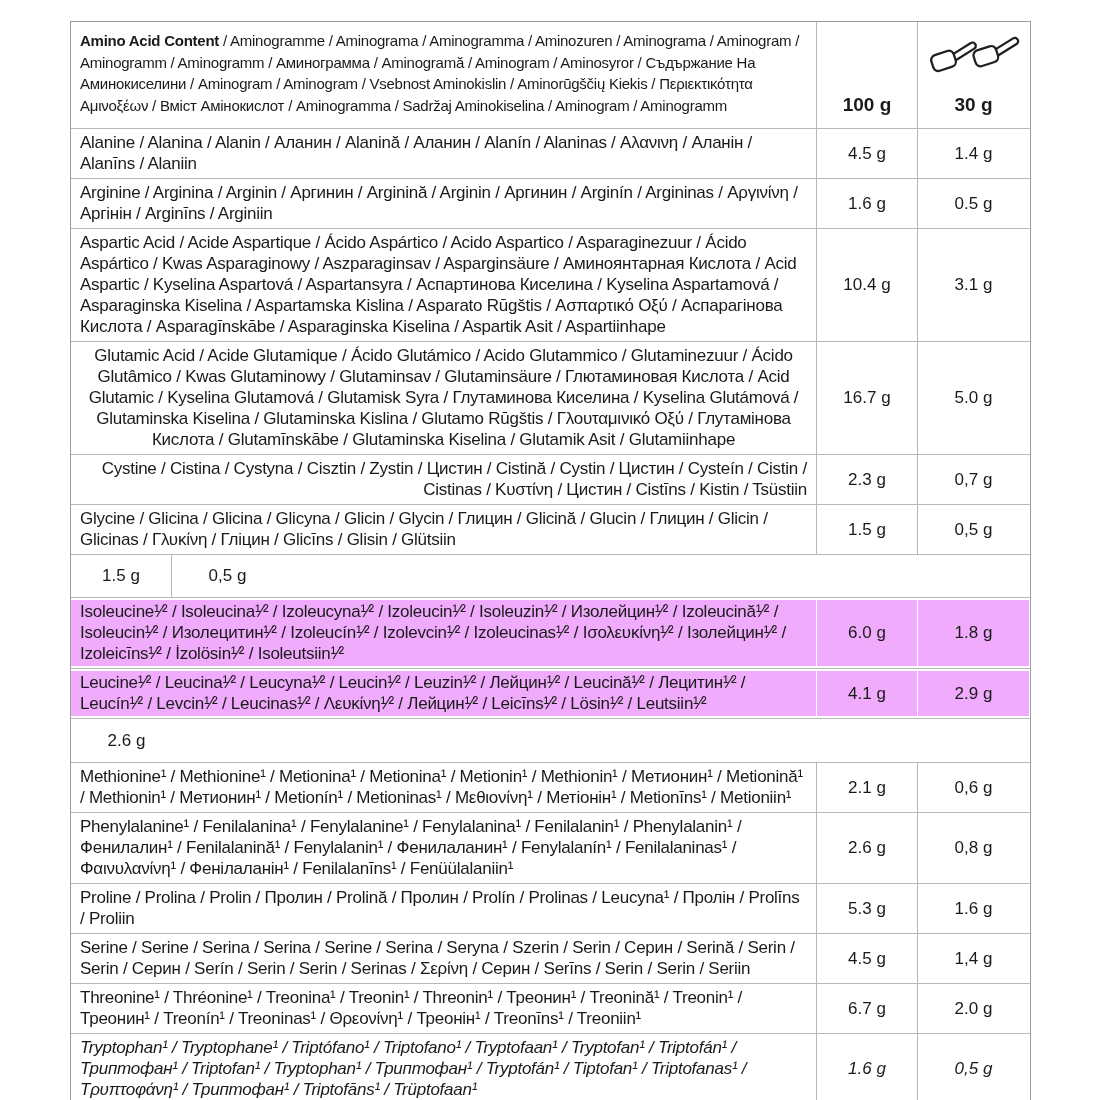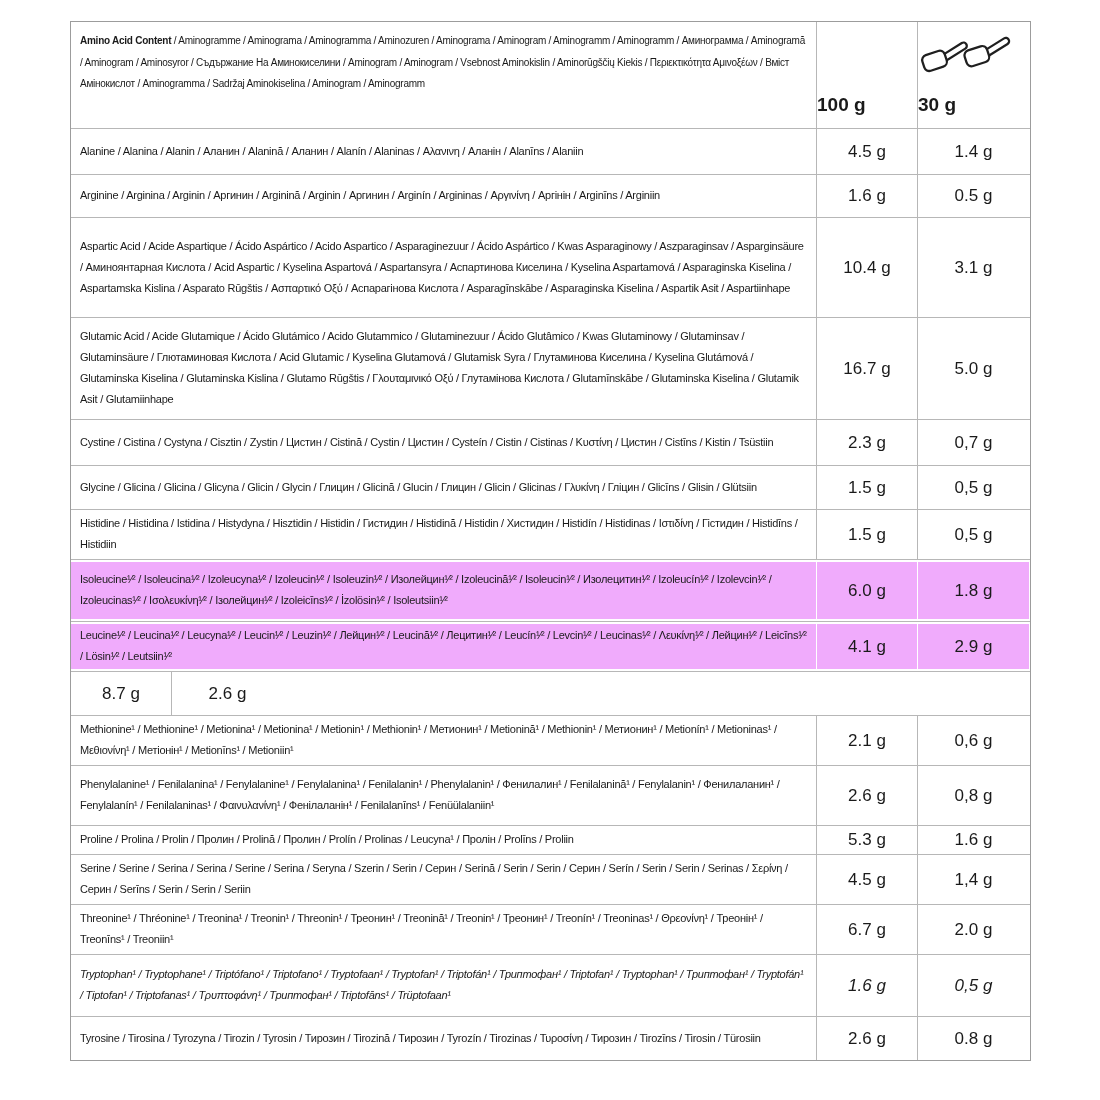--- a/index.html
+++ b/index.html
@@ -22,21 +22,21 @@
   .row{
     display:flex;
     border-top:1px solid #b7b7b7;
     box-sizing:border-box;
   }
   .row:first-child{border-top:none;}
   .cell{box-sizing:border-box;}
   .cell.name{
     width:746px;
     padding:3px 9px 4px 9px;
-    font-size:11px;
+    font-size:17px;
     letter-spacing:-0.25px;
     line-height:21px;
     border-right:1px solid #b7b7b7;
     display:flex;
     flex-direction:column;
     justify-content:center;
   }
   .cell.val{
     width:101px;
     display:flex;
@@ -51,29 +51,29 @@
   }
   
   .row.hl .cell{
     background:#f0abfc;
     box-shadow:inset 0 2px 0 #ffffff, inset 0 -2px 0 #ffffff;
     border-right-color:#ffffff;
   }
   
   .row.header-row .cell.name{
     padding:8px 9px 9px 9px;
-    font-size:10px;
+    font-size:15px;
     line-height:21.5px;
     justify-content:flex-start;
   }
   .hdr-bold{font-weight:bold;}
   .row.header-row .cell.val{
     flex-direction:column;
     justify-content:flex-end;
-    align-items:flex-start;
+    align-items:center;
     padding-bottom:12px;
   }
   .qty{
     font-weight:bold;
     font-size:19px;
   }
   .scoops{
     margin-bottom:10px;
   }
   .scoops .outline{
@@ -122,58 +122,56 @@
       <div class="cell val">1.6 g</div>
       <div class="cell val val30">0.5 g</div>
     </div>
 
     <div class="row" style="min-height:100px;">
       <div class="cell name">Aspartic Acid / Acide Aspartique / Ácido Aspártico / Acido Aspartico / Asparaginezuur / Ácido Aspártico / Kwas Asparaginowy / Aszparaginsav / Asparginsäure / Аминоянтарная Кислота / Acid Aspartic / Kyselina Aspartová / Aspartansyra / Аспартинова Киселина / Kyselina Aspartamová / Asparaginska Kiselina / Aspartamska Kislina / Asparato Rūgštis / Ασπαρτικό Οξύ / Аспарагінова Кислота / Asparagīnskābe / Asparaginska Kiselina / Aspartik Asit / Aspartiinhape</div>
       <div class="cell val">10.4 g</div>
       <div class="cell val val30">3.1 g</div>
     </div>
 
-    <div class="row" style="min-height:102px;">
+    <div class="row" style="min-height:102px;text-align:center;">
       <div class="cell name">Glutamic Acid / Acide Glutamique / Ácido Glutámico / Acido Glutammico / Glutaminezuur / Ácido Glutâmico / Kwas Glutaminowy / Glutaminsav / Glutaminsäure / Глютаминовая Кислота / Acid Glutamic / Kyselina Glutamová / Glutamisk Syra / Глутаминова Киселина / Kyselina Glutámová / Glutaminska Kiselina / Glutaminska Kislina / Glutamo Rūgštis / Γλουταμινικό Οξύ / Глутамінова Кислота / Glutamīnskābe / Glutaminska Kiselina / Glutamik Asit / Glutamiinhape</div>
       <div class="cell val">16.7 g</div>
       <div class="cell val val30">5.0 g</div>
     </div>
 
-    <div class="row" style="min-height:46px;">
+    <div class="row" style="min-height:46px;text-align:right;">
       <div class="cell name">Cystine / Cistina / Cystyna / Cisztin / Zystin / Цистин / Cistină / Cystin / Цистин / Cysteín / Cistin / Cistinas / Κυστίνη / Цистин / Cistīns / Kistin / Tsüstiin</div>
       <div class="cell val">2.3 g</div>
       <div class="cell val val30">0,7 g</div>
     </div>
 
     <div class="row" style="min-height:44px;">
       <div class="cell name">Glycine / Glicina / Glicina / Glicyna / Glicin / Glycin / Глицин / Glicină / Glucin / Глицин / Glicin / Glicinas / Γλυκίνη / Гліцин / Glicīns / Glisin / Glütsiin</div>
       <div class="cell val">1.5 g</div>
       <div class="cell val val30">0,5 g</div>
     </div>
 
     <div class="row" style="min-height:43px;">
-      <div class="cell name">Histidine / Histidina / Istidina / Histydyna / Hisztidin / Histidin / Гистидин / Histidină / Histidin / Хистидин / Histidín / Histidinas / Ιστιδίνη / Гістидин / Histidīns / Histidiin</div>
       <div class="cell val">1.5 g</div>
       <div class="cell val val30">0,5 g</div>
     </div>
 
     <div class="row hl" style="min-height:62px;">
       <div class="cell name">Isoleucine¹⁄² / Isoleucina¹⁄² / Izoleucyna¹⁄² / Izoleucin¹⁄² / Isoleuzin¹⁄² / Изолейцин¹⁄² / Izoleucină¹⁄² / Isoleucin¹⁄² / Изолецитин¹⁄² / Izoleucín¹⁄² / Izolevcin¹⁄² / Izoleucinas¹⁄² / Ισολευκίνη¹⁄² / Ізолейцин¹⁄² / Izoleicīns¹⁄² / İzolösin¹⁄² / Isoleutsiin¹⁄²</div>
       <div class="cell val">6.0 g</div>
       <div class="cell val val30">1.8 g</div>
     </div>
 
     <div class="row hl" style="min-height:47px;">
       <div class="cell name">Leucine¹⁄² / Leucina¹⁄² / Leucyna¹⁄² / Leucin¹⁄² / Leuzin¹⁄² / Лейцин¹⁄² / Leucină¹⁄² / Лецитин¹⁄² / Leucín¹⁄² / Levcin¹⁄² / Leucinas¹⁄² / Λευκίνη¹⁄² / Лейцин¹⁄² / Leicīns¹⁄² / Lösin¹⁄² / Leutsiin¹⁄²</div>
       <div class="cell val">4.1 g</div>
       <div class="cell val val30">2.9 g</div>
     </div>
 
     <div class="row" style="min-height:44px;">
-      <div class="cell val">8.7 g</div>
       <div class="cell val val30">2.6 g</div>
     </div>
 
     <div class="row" style="min-height:42px;">
       <div class="cell name">Methionine¹ / Methionine¹ / Metionina¹ / Metionina¹ / Metionin¹ / Methionin¹ / Метионин¹ / Metionină¹ / Methionin¹ / Метионин¹ / Metionín¹ / Metioninas¹ / Μεθιονίνη¹ / Метіонін¹ / Metionīns¹ / Metioniin¹</div>
       <div class="cell val">2.1 g</div>
       <div class="cell val val30">0,6 g</div>
     </div>
 
     <div class="row" style="min-height:60px;">

